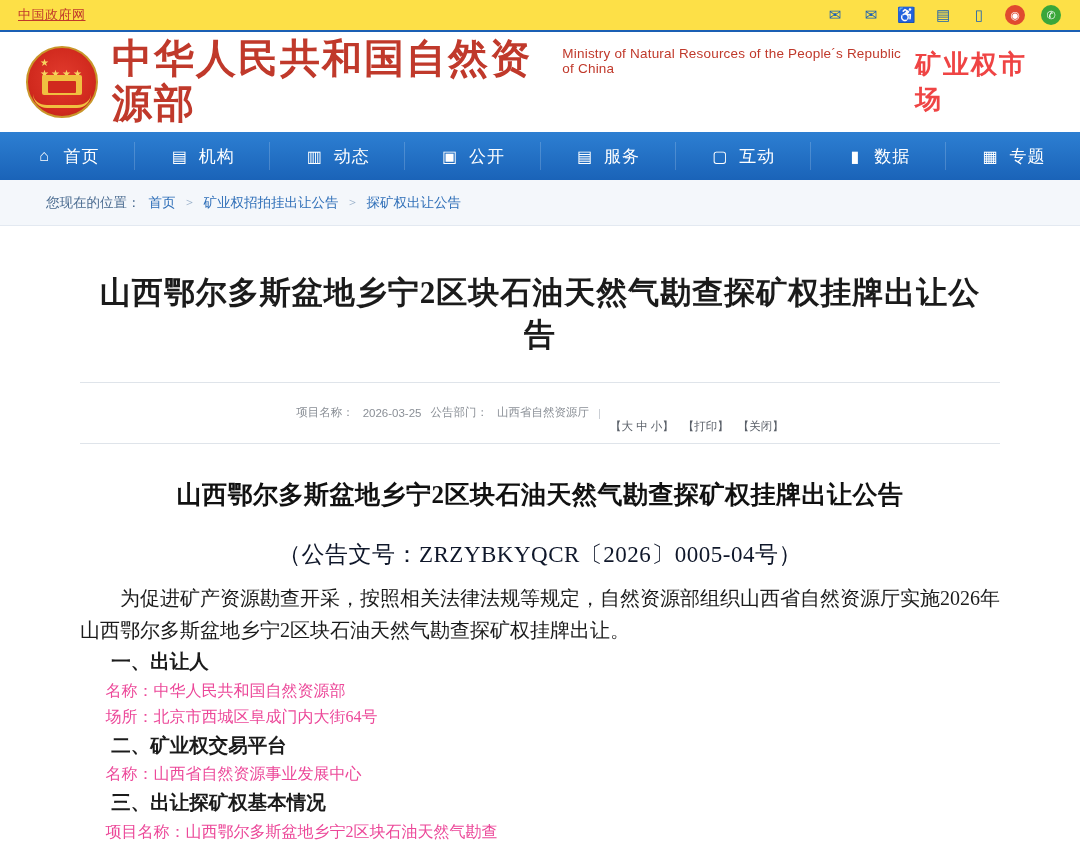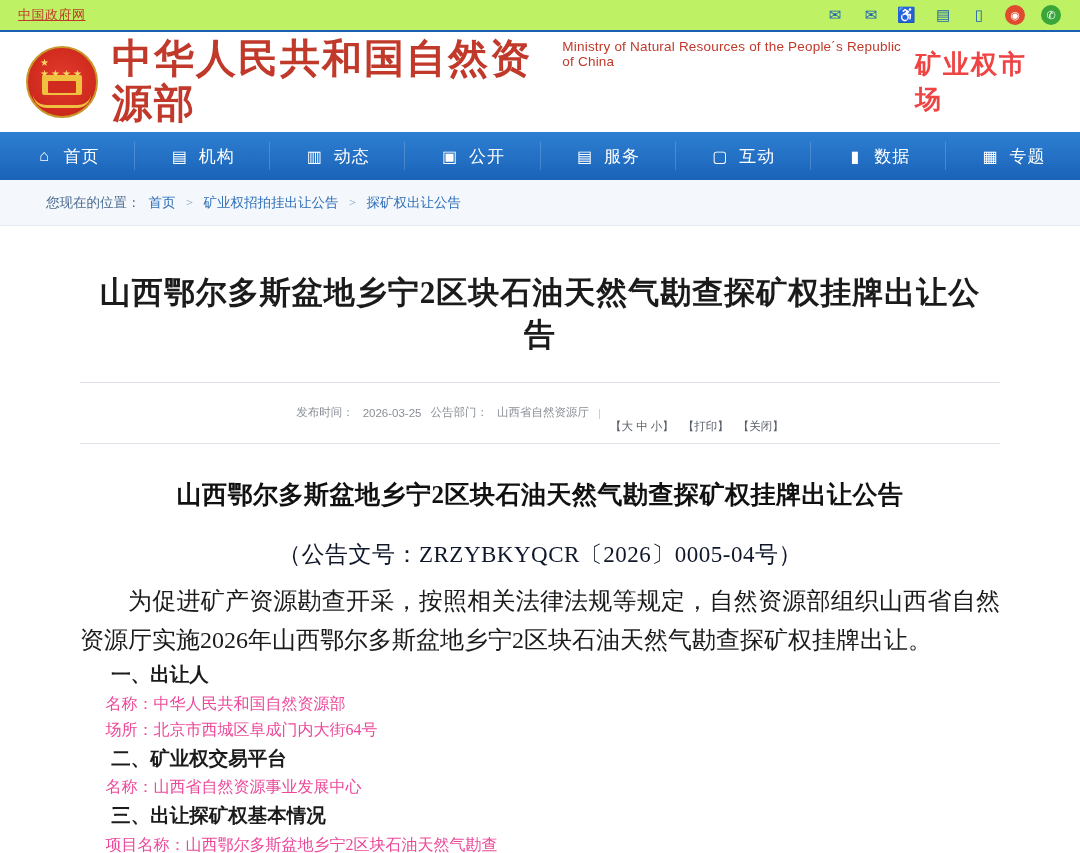--- a/index.html
+++ b/index.html
@@ -7,21 +7,21 @@
     margin: 0; padding: 0;
     width: 1080px; height: 853px;
     background: #ffffff;
     font-family: "Liberation Sans", sans-serif;
     overflow: hidden;
   }
 
   
   .topbar {
     height: 32px;
-    background: #bef264;
+    background: #fde047;
     border-bottom: 2px solid #1a5fb4;
     display: flex;
     align-items: center;
     padding: 0 18px;
     position: relative;
   }
   .topbar .gov-link {
     color: #c0392b;
     font-size: 13px;
     letter-spacing: .5px;
@@ -100,21 +100,21 @@
     font-size: 40px;
     font-weight: bold;
     color: #c0392b;
     letter-spacing: 2px;
     line-height: 1.12;
   }
   .title-en {
     font-size: 13.5px;
     color: #c0392b;
     letter-spacing: .2px;
-    margin-top: 2px;
+    margin-top: 9px;
   }
   .masthead-right {
     margin-left: auto;
     font-size: 26px;
     font-weight: bold;
     color: #ef4444;
     letter-spacing: 2px;
     padding-right: 14px;
   }
 
@@ -207,21 +207,21 @@
   .body-subtitle {
     font-family: "Liberation Serif", serif;
     text-align: center;
     font-size: 23px;
     color: #0f172a;
     margin-top: 28px;
     letter-spacing: .5px;
   }
   .para {
     font-family: "Liberation Serif", serif;
-    font-size: 24px;
+    font-size: 20px;
     color: #1b1b1b;
     line-height: 1.62;
     text-indent: 2em;
     margin-top: 12px;
     text-align: justify;
   }
   .h-item {
     font-family: "Liberation Serif", serif;
     font-size: 19.5px;
     font-weight: bold;
@@ -321,21 +321,21 @@
     <span class="sep">＞</span>
     <a href="#">探矿权出让公告</a>
   </div>
 </div>
 
 <div class="sheet">
 
   <div class="doc-title">山西鄂尔多斯盆地乡宁2区块石油天然气勘查探矿权挂牌出让公告</div>
 
   <div class="meta">
-    <span>发布时间：</span>
+    <span>项目名称：</span>
     <span>2026-03-25</span>
     <span>公告部门：</span>
     <span>山西省自然资源厅</span>
     <span class="bar">|</span>
     <span class="sizes">【大 中 小】</span>
     <span class="tools">【打印】</span>
     <span class="tools">【关闭】</span>
   </div>
 
   <div class="body-title">山西鄂尔多斯盆地乡宁2区块石油天然气勘查探矿权挂牌出让公告</div>

